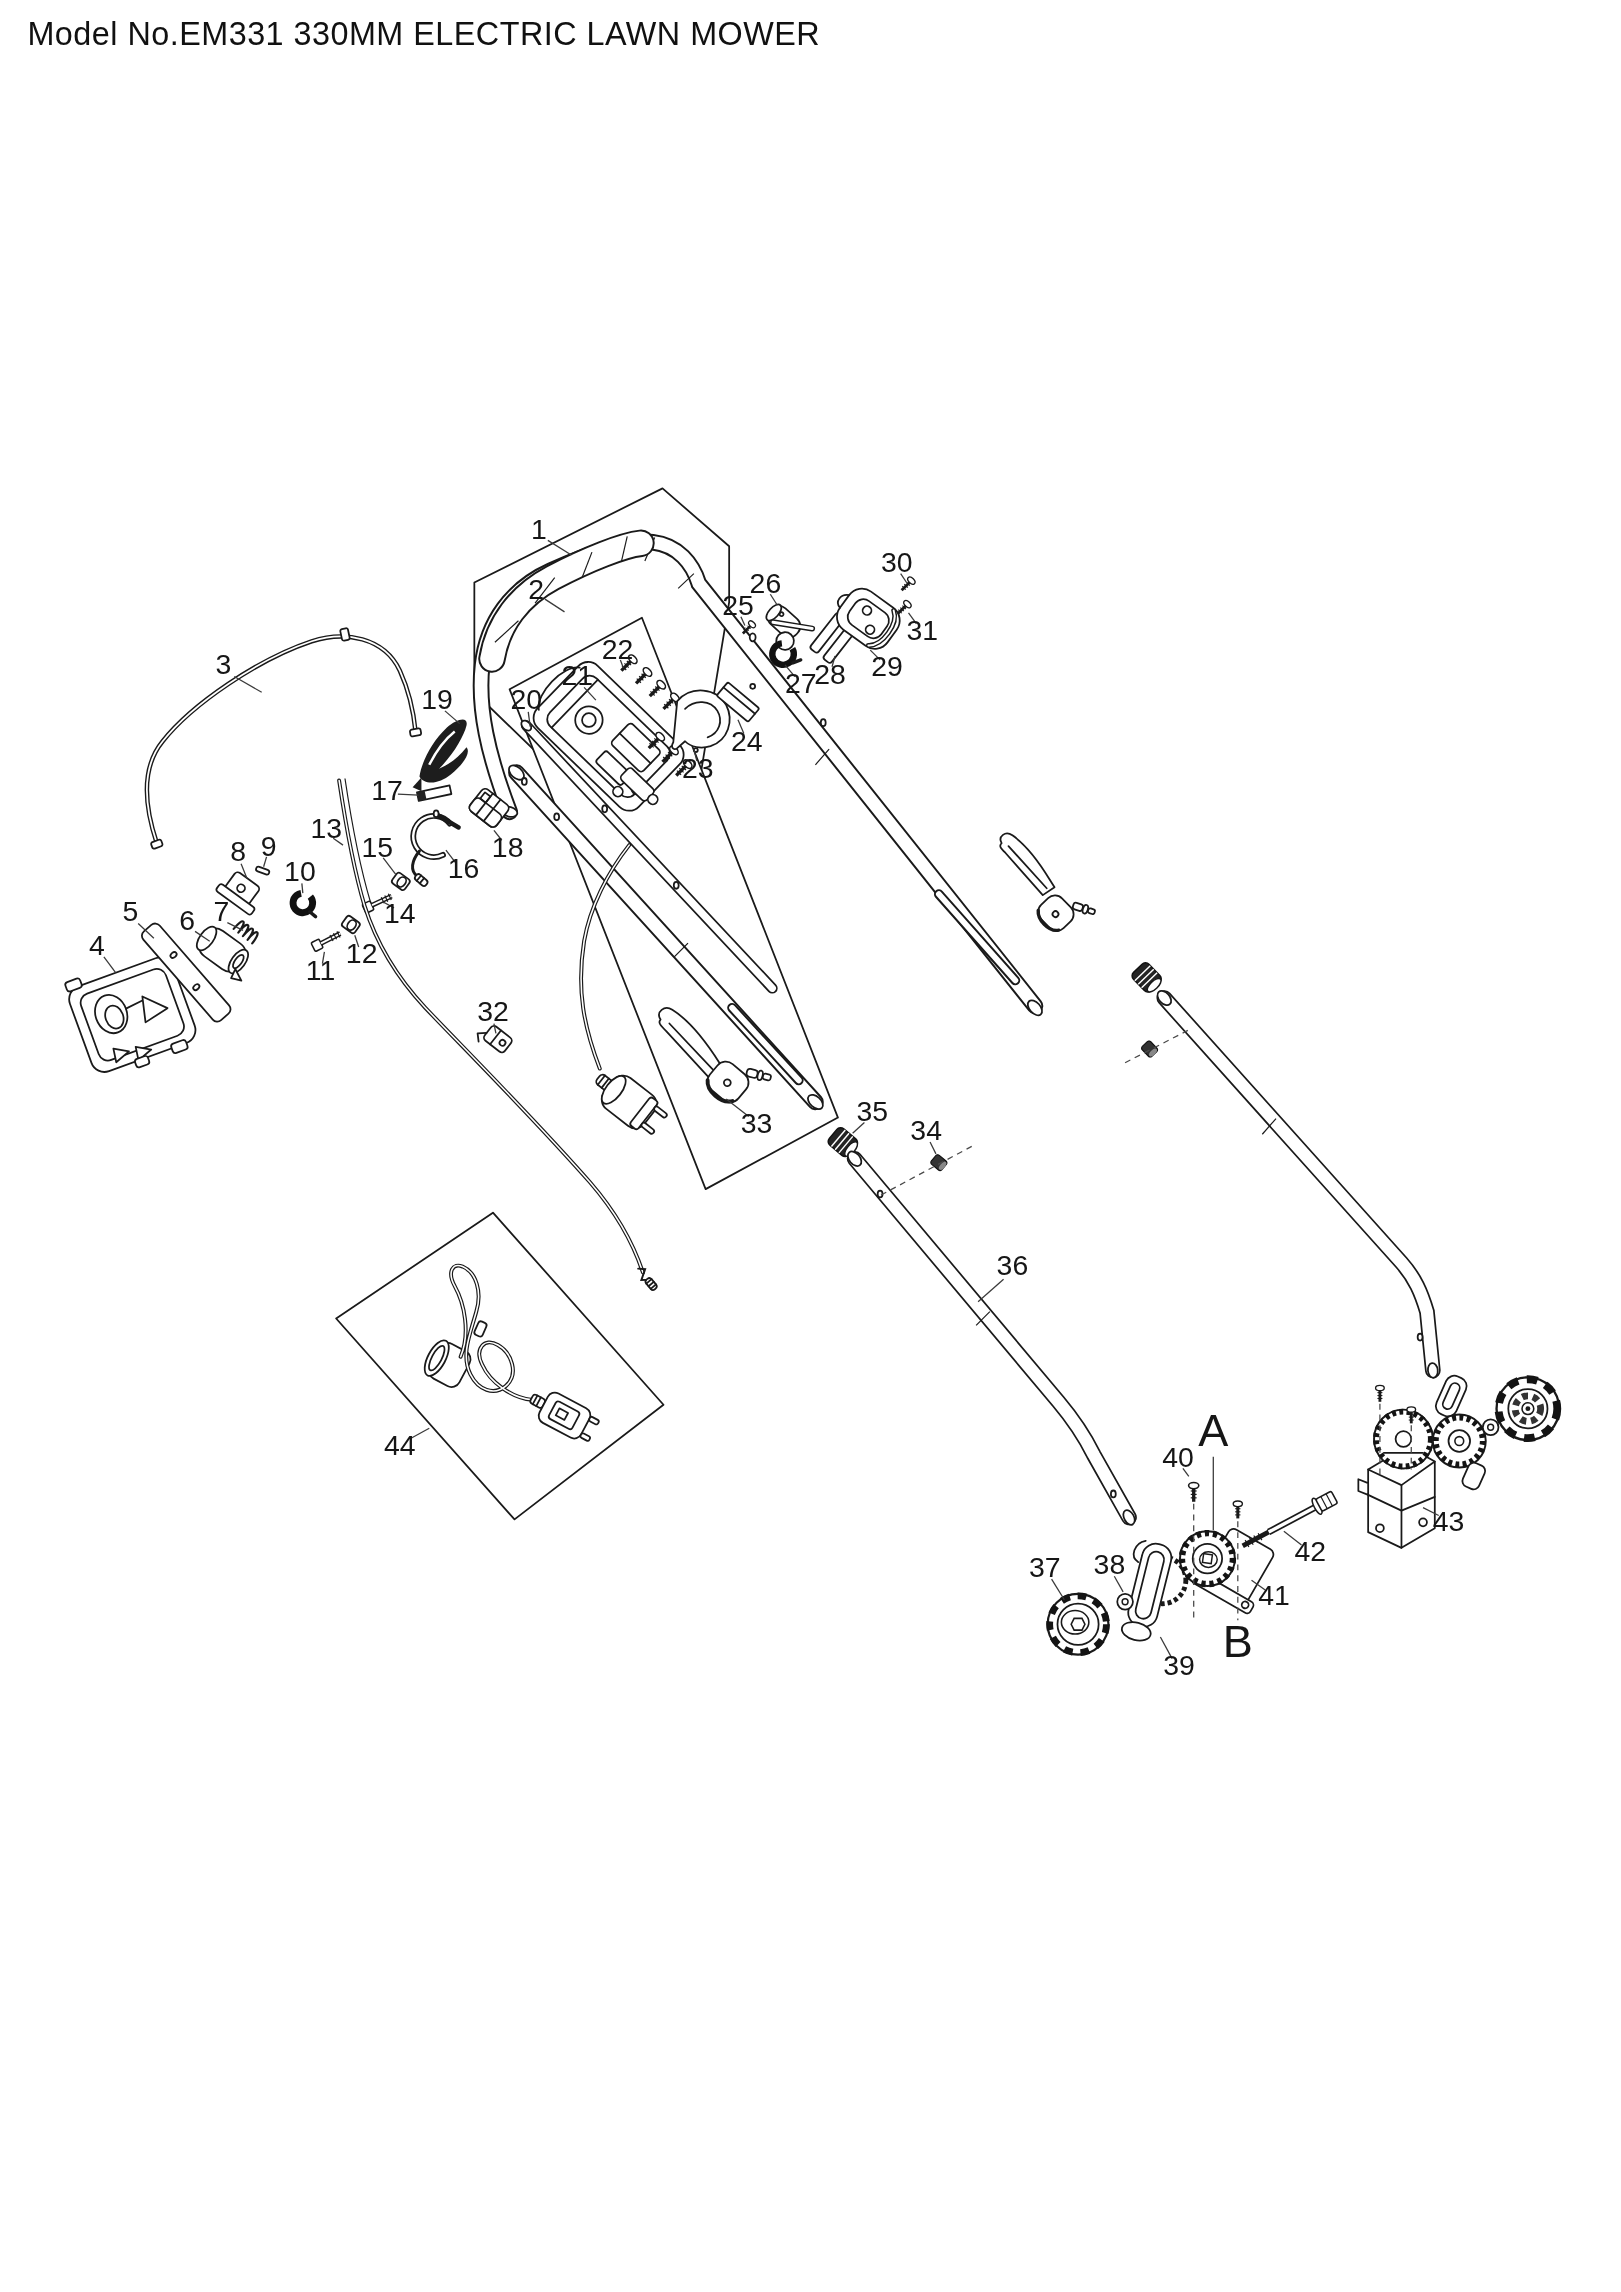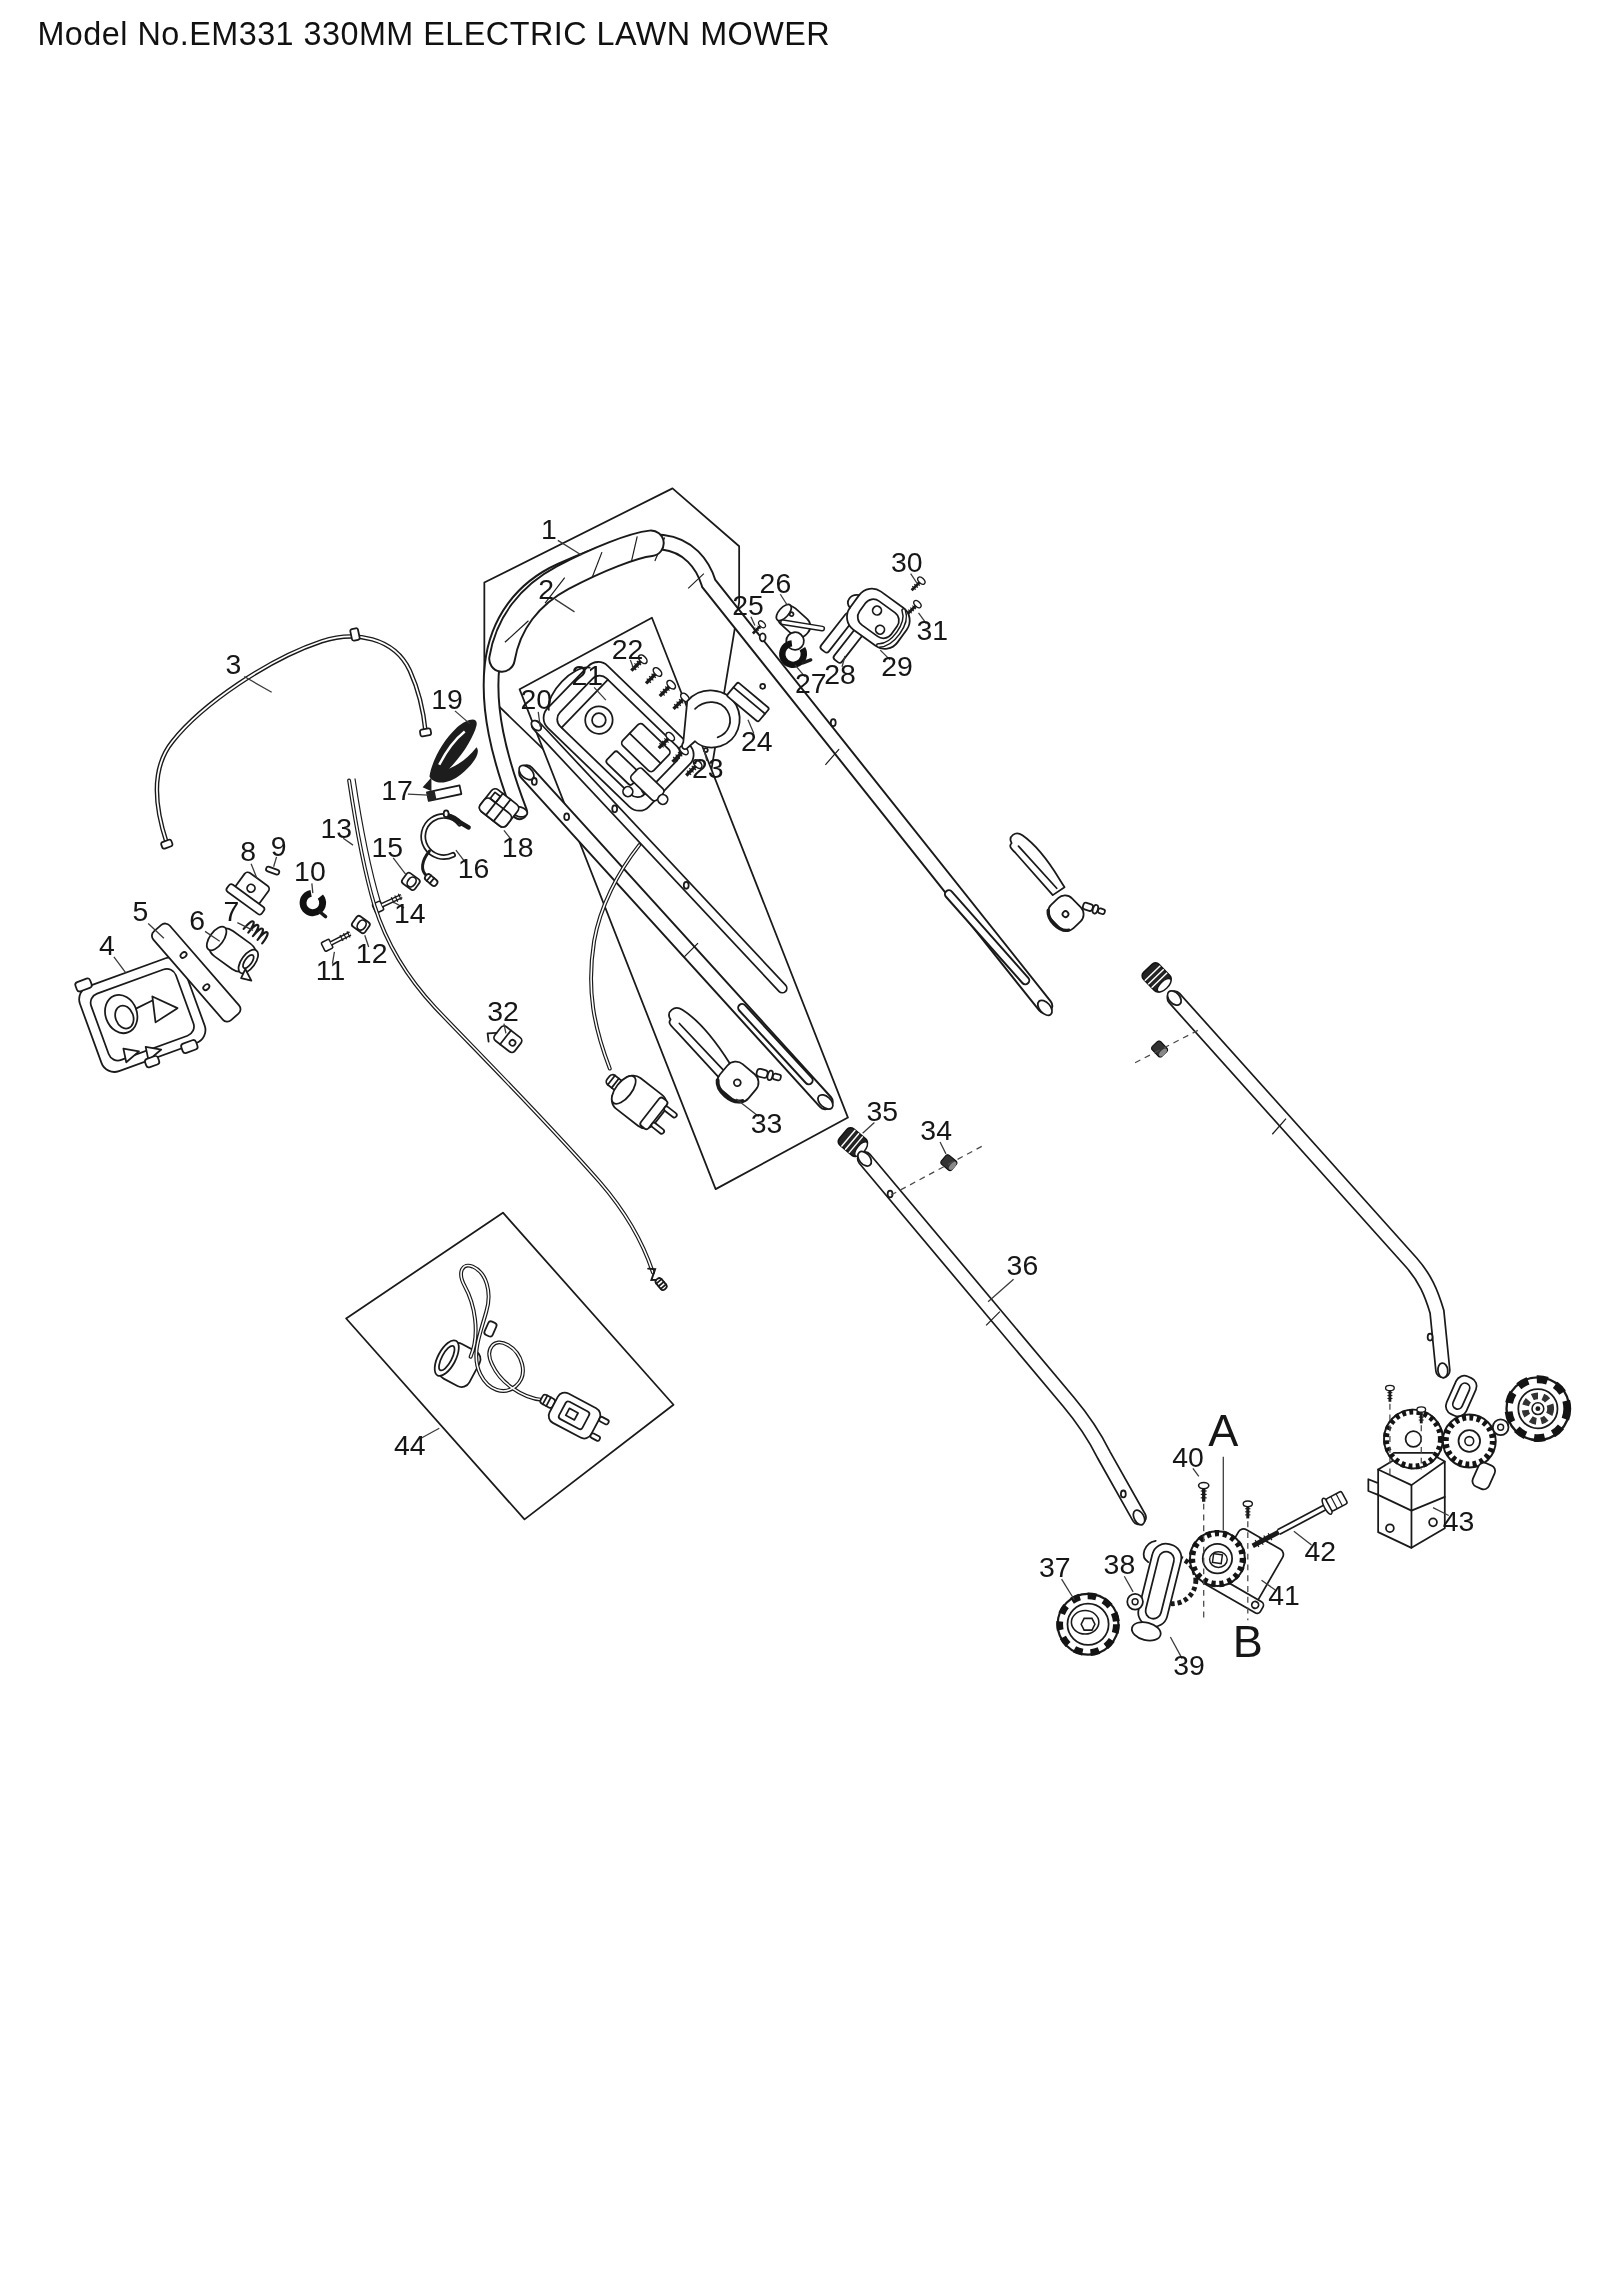--- a/index.html
+++ b/index.html
@@ -1,17 +1,17 @@
 <!DOCTYPE html>
 <html><head>
 <meta charset="utf-8">
 <style>
   html,body{margin:0;padding:0;background:#ffffff;}
   body{width:1621px;height:2293px;position:relative;font-family:"Liberation Sans",sans-serif;}
-  #stage{position:absolute;left:10px;top:0;width:1348px;height:2293px;}
+  #stage{position:absolute;left:0;top:0;width:1348px;height:2293px;}
   svg{display:block;}
   text{font-family:"Liberation Sans","DejaVu Sans",sans-serif;fill:#111;}
   .title-text{font-size:33px;letter-spacing:0.5px;}
   .lbl{text-anchor:middle;dominant-baseline:middle;fill:#161616;}
   .leader{stroke:#3a3a3a;stroke-width:1.3;fill:none;}
   .dash{stroke:#4a4a4a;stroke-width:1.3;fill:none;stroke-dasharray:6 5;}
   .ln{stroke:#1a1a1a;fill:none;stroke-width:1.8;stroke-linejoin:round;stroke-linecap:round;}
   .lnw{stroke:#1a1a1a;fill:#ffffff;stroke-width:1.8;stroke-linejoin:round;stroke-linecap:round;}
   .ob{stroke:#1a1a1a;fill:none;stroke-linecap:round;}
   .wb{stroke:#ffffff;fill:none;stroke-linecap:round;}

